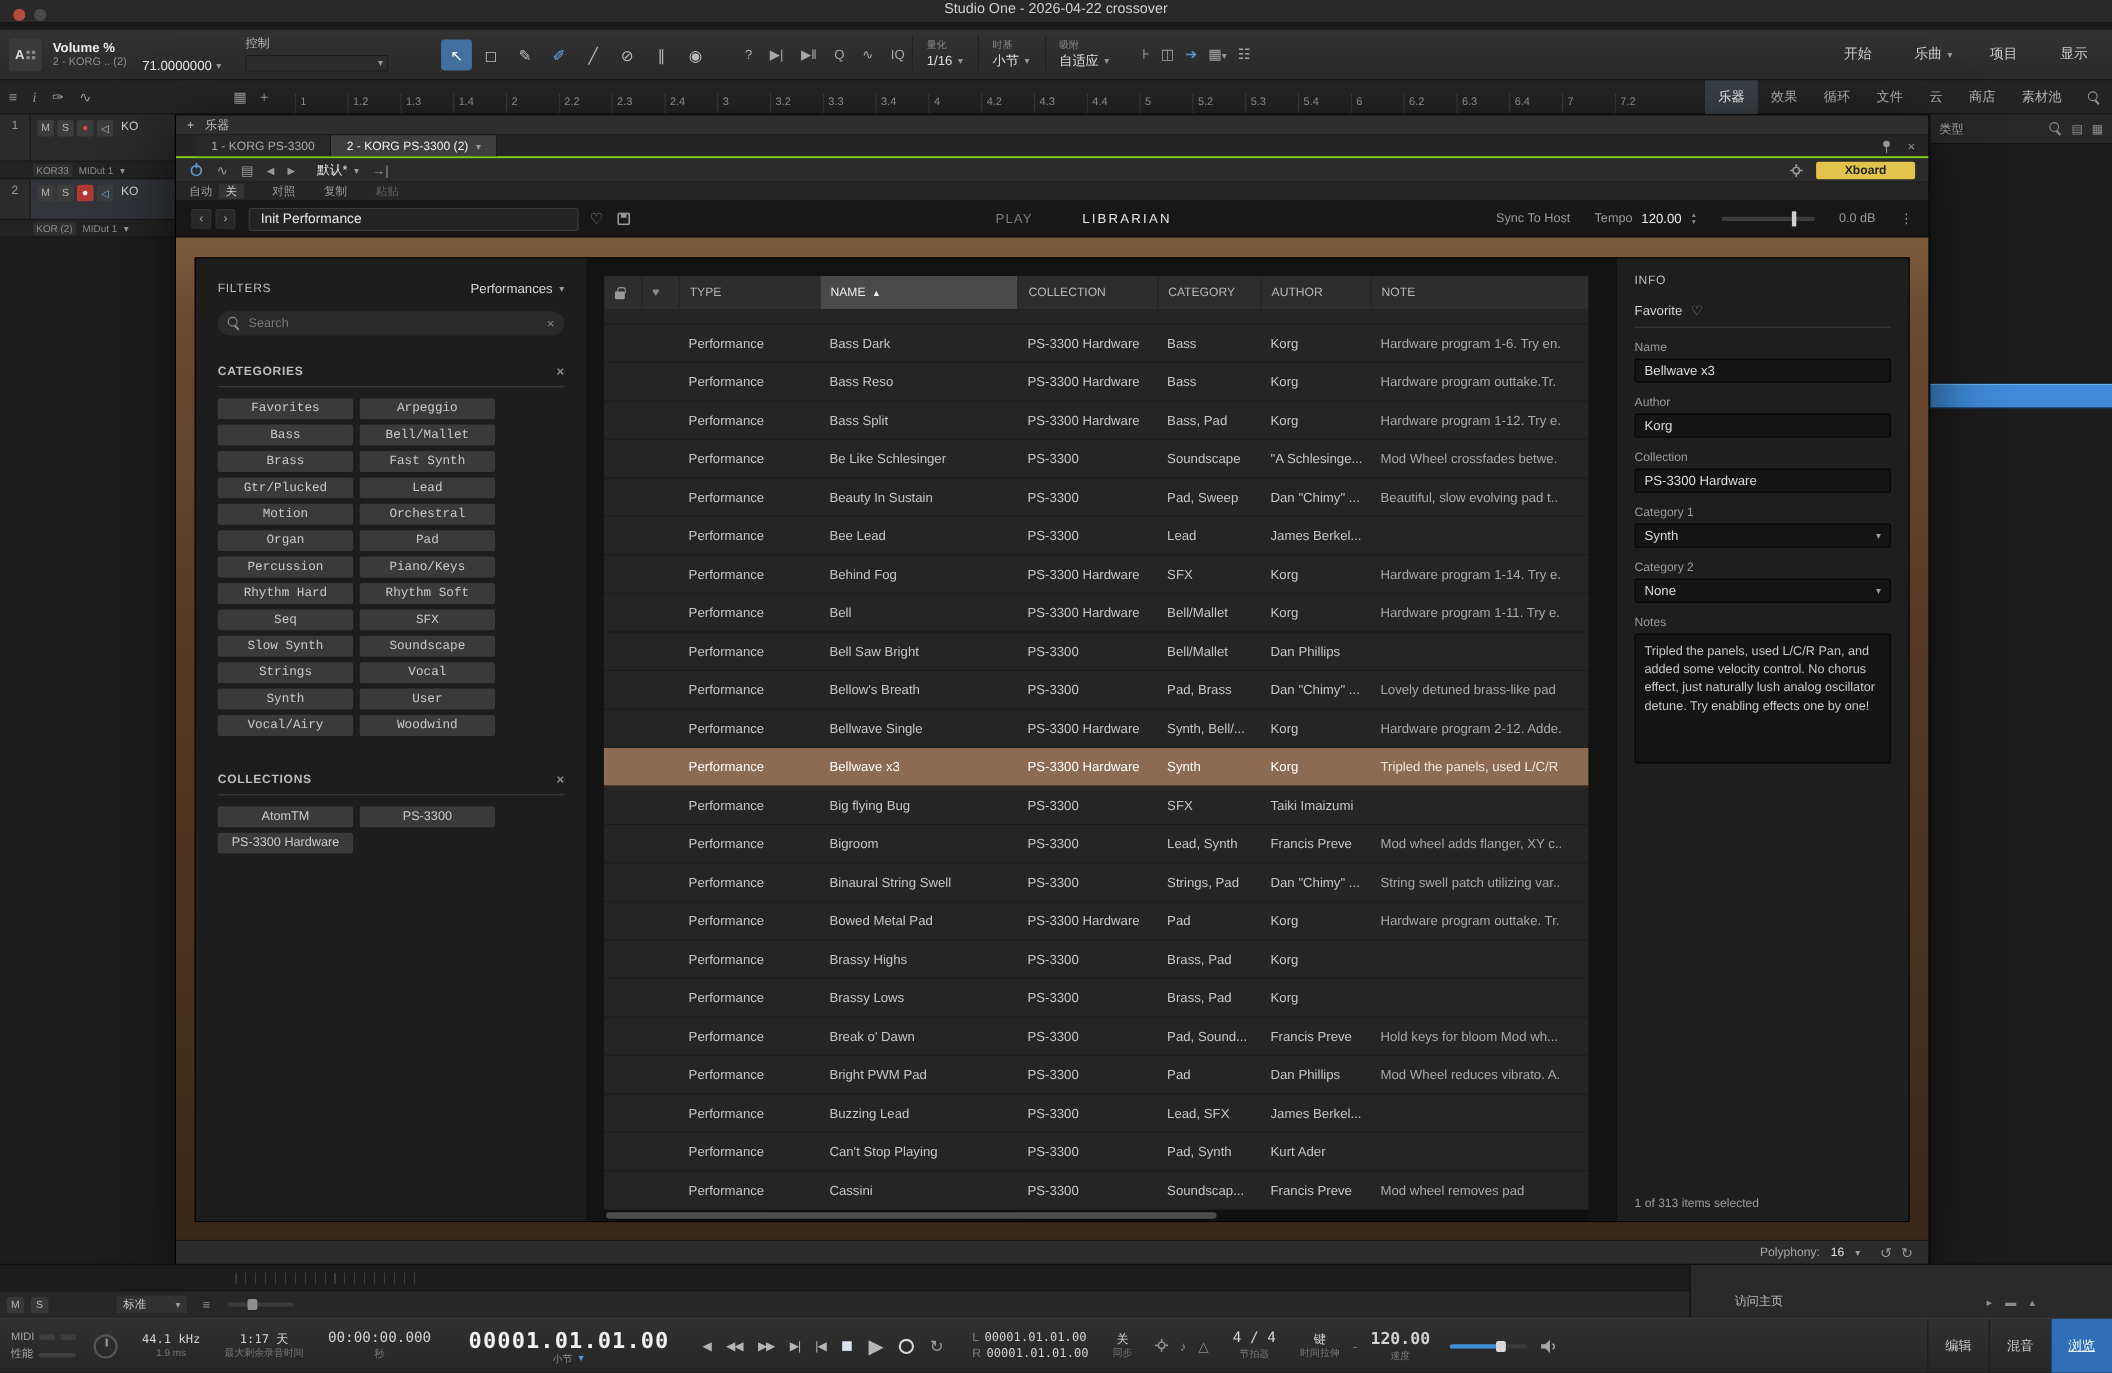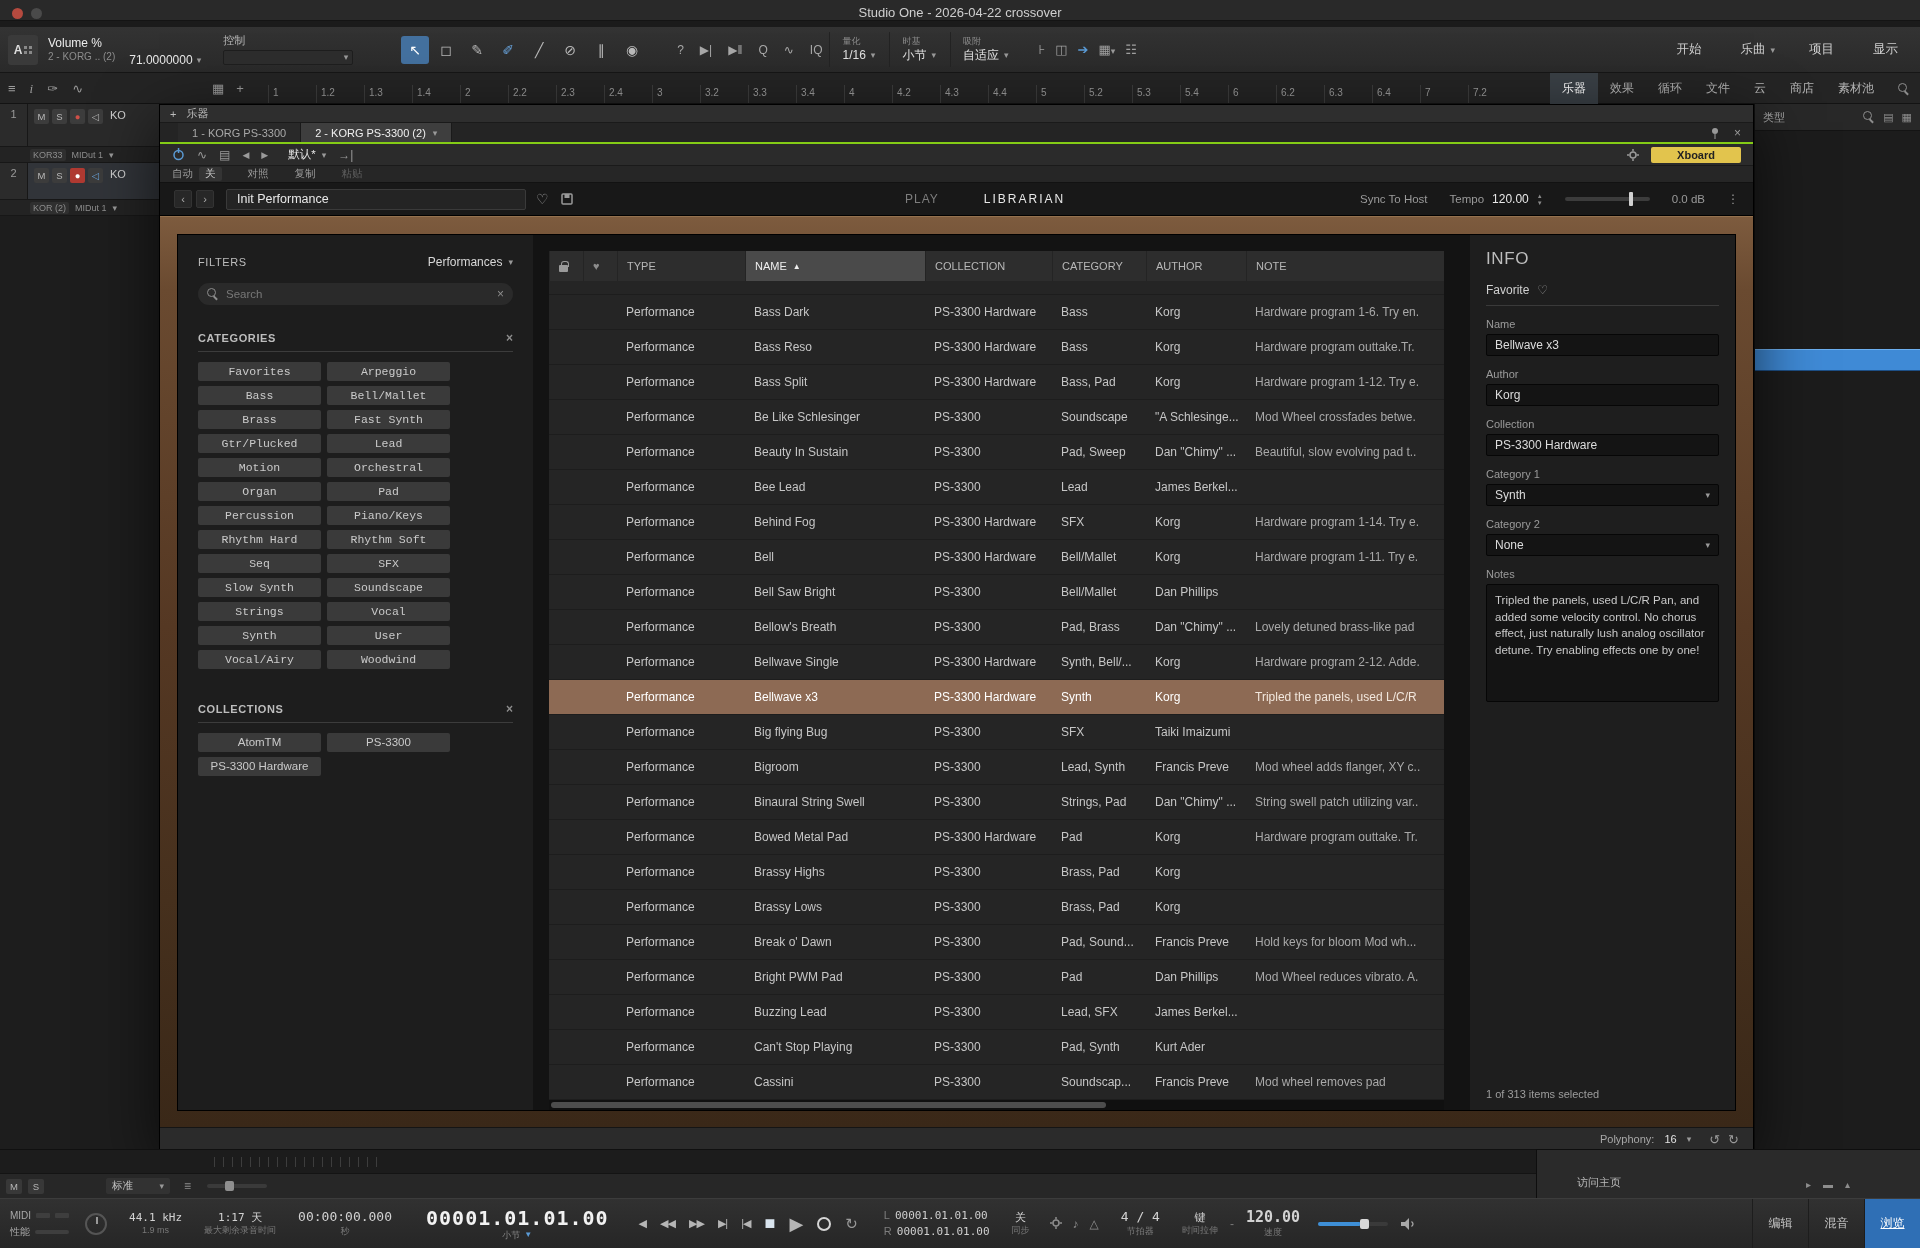--- a/index.html
+++ b/index.html
@@ -8,37 +8,37 @@
     position: relative;
     background:#1b1b1b;
     font-family:"Liberation Sans", sans-serif;
     color:#c8c8c8;
     overflow:hidden;
     font-size:12px;
   }
   .abs { position:absolute; }
 
   
-  #titlebar { left:0; top:0; width:1920px; height:21px; background:#292929; border-bottom:1px solid #141414; display:flex; align-items:flex-end; justify-content:center; }
+  #titlebar { left:0; top:0; width:1920px; height:21px; background:#292929; border-bottom:1px solid #141414; display:flex; align-items:flex-start; justify-content:center; }
   #titlebar .title { font-size:13px; color:#cfcfcf; }
   .traffic { position:absolute; left:12px; top:8px; display:flex; gap:8px; }
   .tdot { width:11px; height:11px; border-radius:50%; }
   .tdot.red { background:#b54a3f; }
   .tdot.dim { background:#4a4a4a; }
 
   
   #toolbar { left:0; top:27px; width:1920px; height:46px; background:linear-gradient(#333,#2a2a2a); border-bottom:1px solid #161616; display:flex; align-items:center; }
   .tb-iconbox { width:30px; height:30px; margin-left:8px; background:#3a3a3a; border-radius:3px; display:flex; align-items:center; justify-content:center; gap:2px; color:#ddd; font-weight:bold; font-size:12px; }
   .tb-grid { width:8px; height:8px; background:
       linear-gradient(#888,#888) 0 0/3px 3px no-repeat,
       linear-gradient(#888,#888) 5px 0/3px 3px no-repeat,
       linear-gradient(#888,#888) 0 5px/3px 3px no-repeat,
       linear-gradient(#888,#888) 5px 5px/3px 3px no-repeat; }
   .tb-param { margin-left:10px; line-height:1.25; }
-  .tb-param .l1 { font-size:12px; font-weight:normal; color:#ececec; }
+  .tb-param .l1 { font-size:12px; font-weight:bold; color:#ececec; }
   .tb-param .l2 { font-size:10px; color:#8d8d8d; }
   .tb-val { margin-left:14px; align-self:flex-end; padding-bottom:5px; font-size:12px; color:#e8e8e8; display:flex; gap:4px; align-items:center; }
   .tb-control { margin-left:22px; line-height:1.2; }
   .tb-control .lbl { font-size:11px; color:#b8b8b8; }
   .tb-control .sel { width:130px; height:15px; margin-top:2px; background:#2d2d2d; border:1px solid #1e1e1e; border-radius:2px; display:flex; justify-content:flex-end; align-items:center; padding:0 4px; color:#888; font-size:9px; }
   .caret { font-size:9px; color:#999; }
 
   .tools { display:flex; gap:3px; margin-left:48px; }
   .toolbtn { width:28px; height:28px; border-radius:3px; display:flex; align-items:center; justify-content:center; color:#b9b9b9; font-size:14px; }
   .toolbtn.active { background:#44719f; color:#fff; }
@@ -147,21 +147,21 @@
   .partialrow { height:14px; background:#252525; border-bottom:1px solid #1d1d1d; }
   .trow { height:35px; display:flex; align-items:center; background:#252525; border-bottom:1px solid #1d1d1d; font-size:12px; color:#c6c6c6; }
   .trow > div { padding-left:9px; overflow:hidden; white-space:nowrap; text-overflow:clip; }
   .trow.selected { background:#8d6a54; color:#fff; }
   .trow .c-note { color:#a9a9a9; }
   .trow.selected .c-note { color:#f2e7dd; }
   .hscroll { height:10px; background:#101010; margin-top:auto; }
   .hscroll .thumb { height:6px; margin:2px 0 0 2px; width:62%; background:#4d4d4d; border-radius:3px; }
 
   .info { width:265px; background:#1e1e1e; padding:14px 16px; position:relative; }
-  .i-title { font-size:17px; letter-spacing:.6px; color:#bdbdbd; }
+  .i-title { font-size:11px; letter-spacing:.6px; color:#bdbdbd; }
   .i-fav { margin-top:14px; display:flex; align-items:center; gap:8px; font-size:12px; color:#d0d0d0; border-bottom:1px solid #3a3a3a; padding-bottom:8px; }
   .i-lbl { margin:12px 0 4px; font-size:11px; color:#9b9b9b; }
   .i-input { width:100%; height:22px; background:#141414; border:1px solid #060606; border-radius:2px; color:#dcdcdc; font-size:12px; padding:0 8px; font-family:"Liberation Sans",sans-serif; }
   .i-select { width:100%; height:22px; background:#141414; border:1px solid #060606; border-radius:2px; color:#dcdcdc; font-size:12px; padding:0 8px; display:flex; align-items:center; justify-content:space-between; }
   .i-notes { width:100%; height:118px; background:#141414; border:1px solid #060606; border-radius:2px; color:#c9c9c9; font-size:11.5px; line-height:1.45; padding:7px 8px; resize:none; font-family:"Liberation Sans",sans-serif; }
   .i-count { position:absolute; left:16px; bottom:10px; font-size:11px; color:#9d9d9d; }
 
   .pw-footer { height:23px; background:#2b2b2b; border-top:1px solid #151515; display:flex; align-items:center; justify-content:flex-end; gap:10px; padding:0 14px; font-size:11px; color:#a8a8a8; }
   .pw-footer .val { color:#e2e2e2; }
   .pw-footer .undoredo { color:#9a9a9a; font-size:13px; display:flex; gap:8px; margin-left:8px; }

